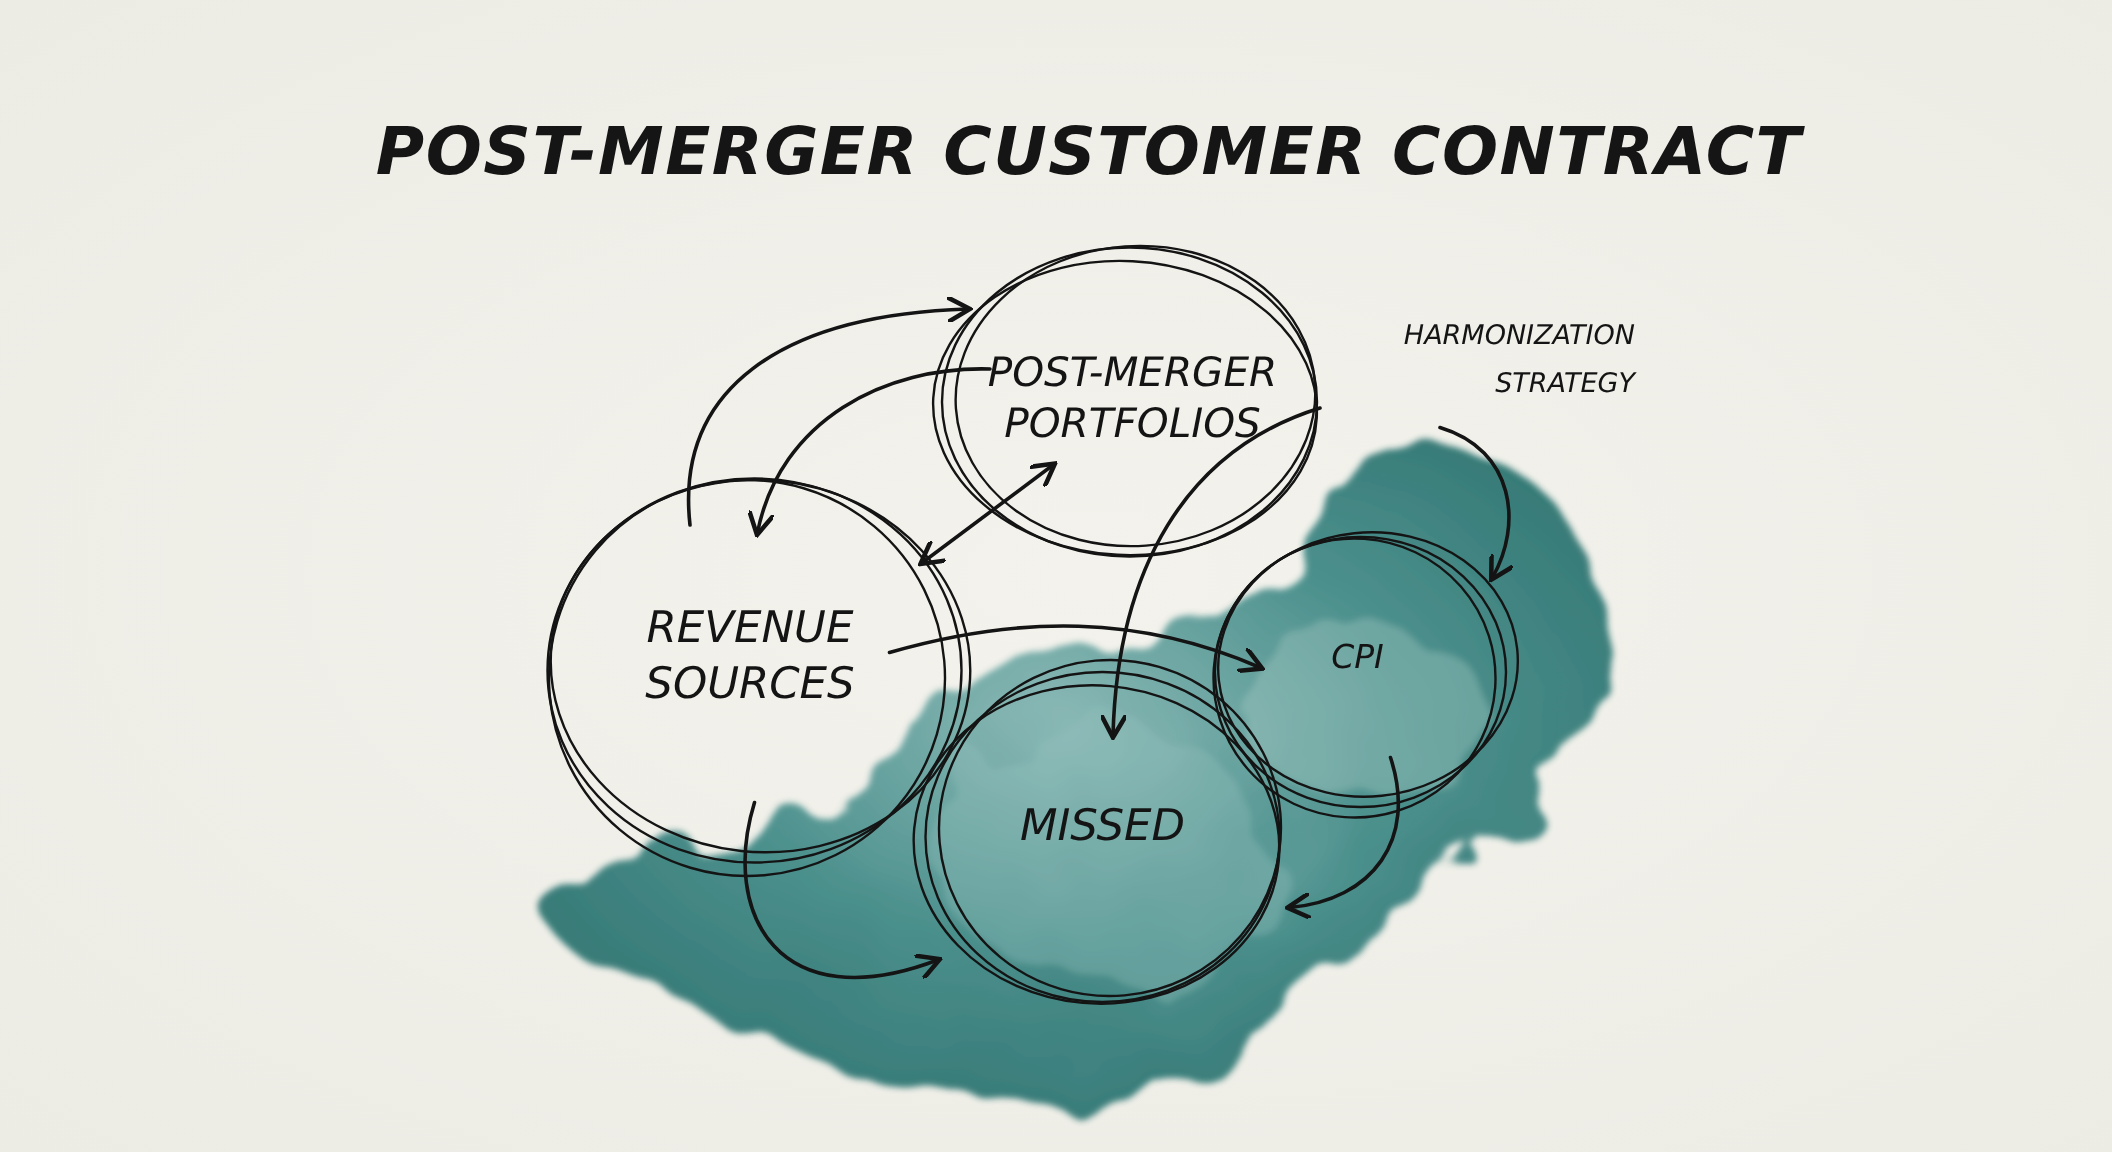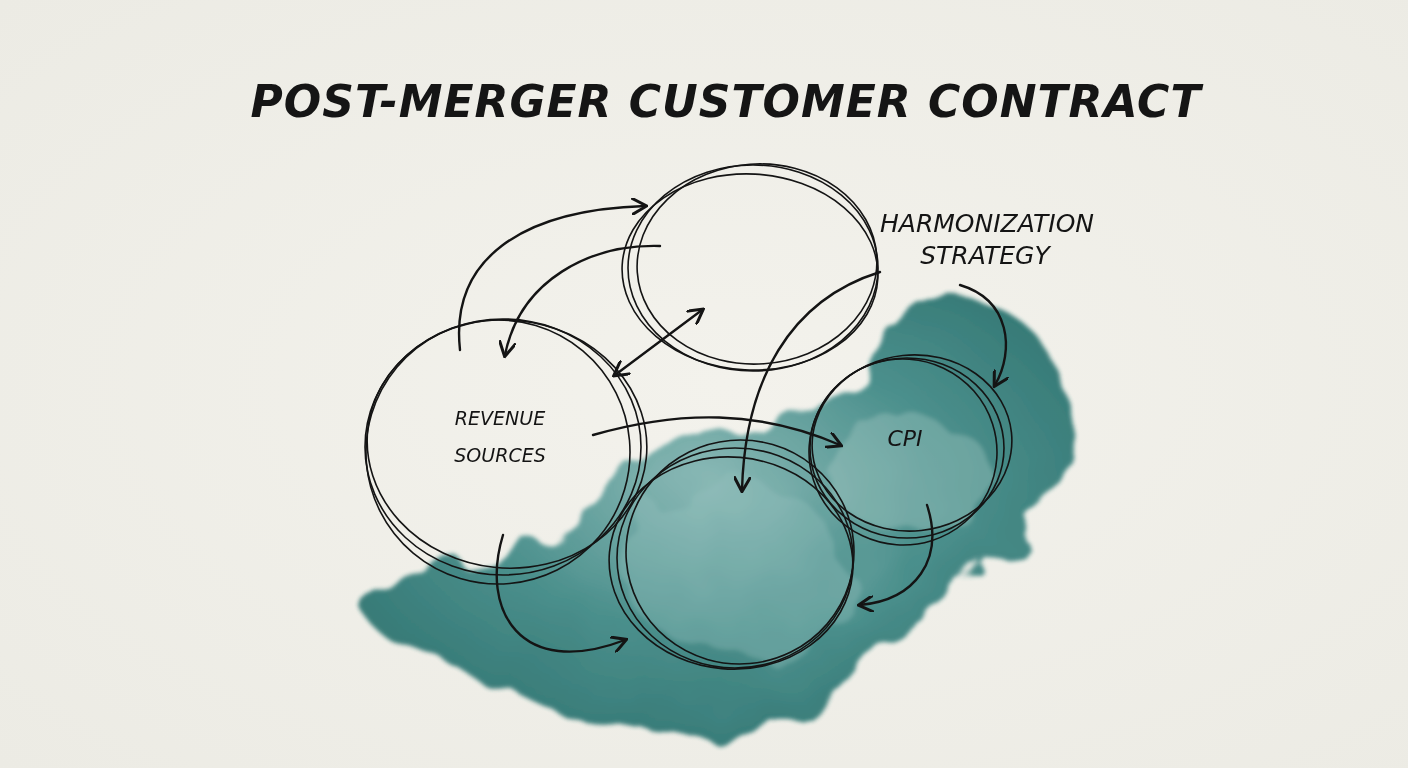--- a/index.html
+++ b/index.html
@@ -86,31 +86,36 @@
       <path d="M660,246 C590,244 520,280 505,355" marker-end="url(#ah)"></path>
       <path d="M615,375 L702,310" marker-start="url(#ah)" marker-end="url(#ah)"></path>
       <path d="M880,272 C790,300 745,380 742,490" marker-end="url(#ah)"></path>
       <path d="M960,285 C1010,300 1015,350 995,385" marker-end="url(#ah)"></path>
       <path d="M593,435 C680,410 760,410 840,445" marker-end="url(#ah)"></path>
       <path d="M927,505 C945,560 915,600 860,605" marker-end="url(#ah)"></path>
       <path d="M503,535 C480,610 520,680 625,640" marker-end="url(#ah)"></path>
     </g>
   </svg>
 
+  <div class="label" style="left:630px; top:232px; width:250px;">
+    <span>Post-Merger</span>
+    <span>Portfolios</span>
+  </div>
 
-  <div class="label" style="left:880px; top:208px; width:210px; font-size:25px; line-height:32px;">
+  <div class="label" style="left:880px; top:208px; width:210px; font-size:18px; line-height:32px;text-align:right;">
     <span>Harmonization</span>
     <span>Strategy</span>
   </div>
 
-  <div class="label" style="left:395px; top:400px; width:210px; font-size:19px; line-height:37px;">
+  <div class="label" style="left:395px; top:400px; width:210px; font-size:29px; line-height:37px;">
     <span>Revenue</span>
     <span>Sources</span>
   </div>
 
   <div class="label" style="left:830px; top:420px; width:150px; font-size:22px; line-height:38px;">
     <span>CPI</span>
   </div>
 
   <div class="label" style="left:630px; top:532px; width:210px; font-size:29px; line-height:37px;">
+    <span>Missed</span>
   </div>
 
 </div>
 
 </body></html>

